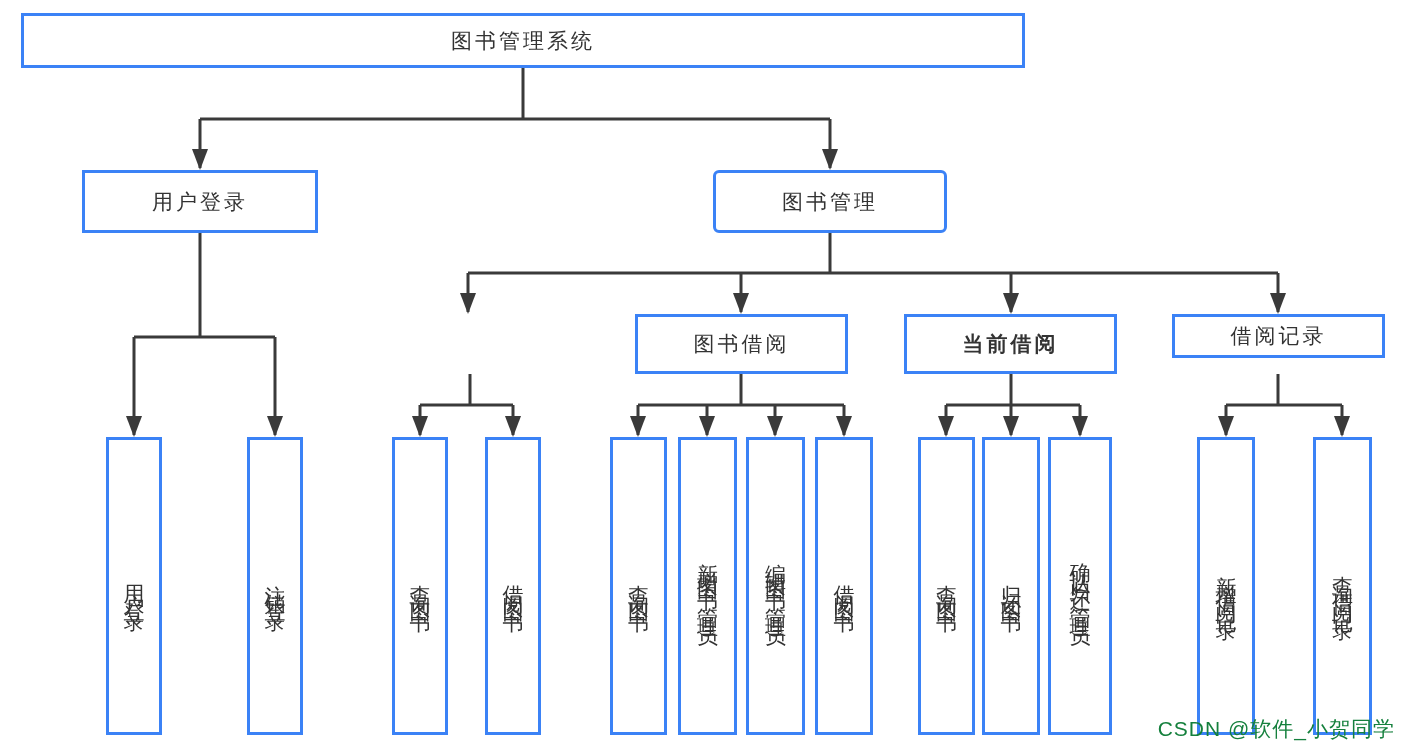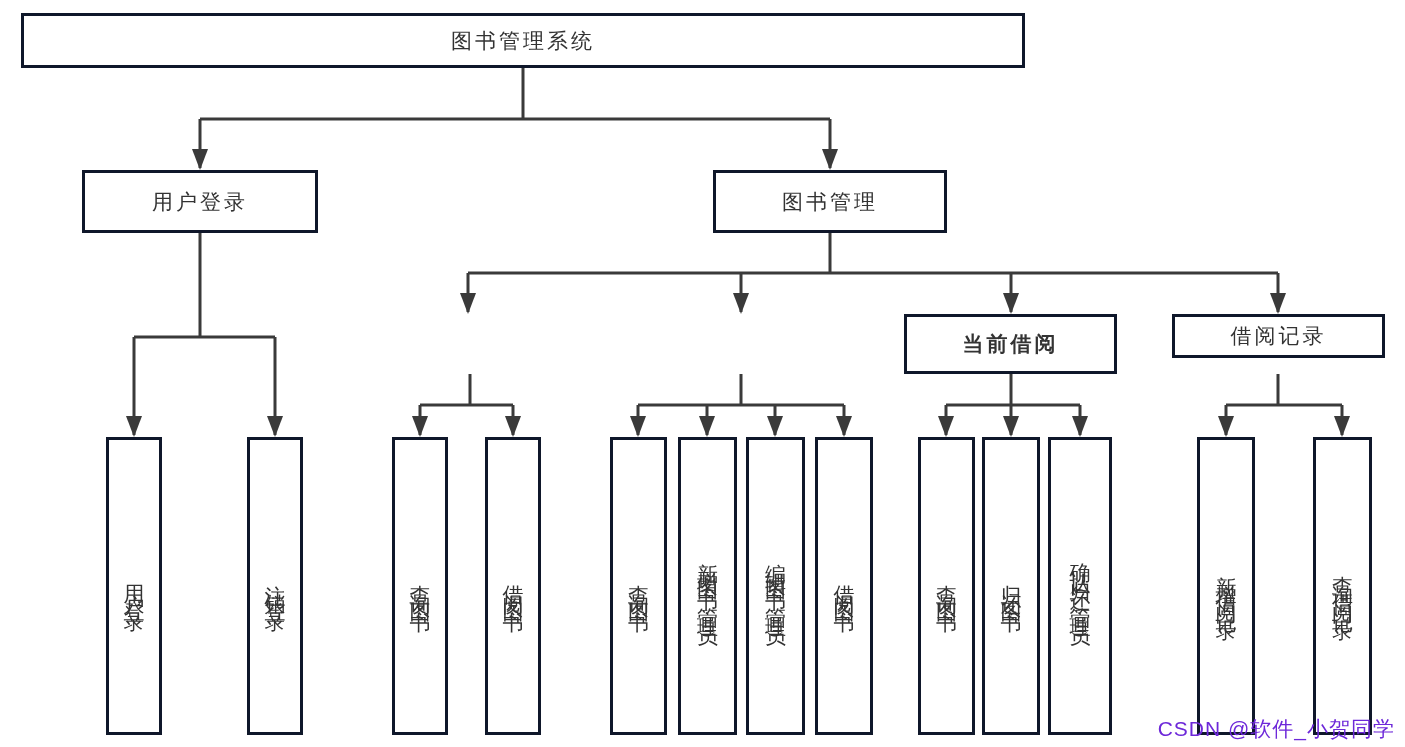--- a/index.html
+++ b/index.html
@@ -18,21 +18,21 @@
   .edges {
     position: absolute;
     left: 0;
     top: 0;
     width: 1405px;
     height: 747px;
   }
   .node {
     position: absolute;
     box-sizing: border-box;
-    border: 3px solid #0f172a;
+    border: 3px solid #3b82f6;
     background: #ffffff;
     display: flex;
     align-items: center;
     justify-content: center;
     color: #333333;
     font-size: 21px;
     letter-spacing: 3px;
     text-align: center;
     white-space: nowrap;
   }
@@ -40,21 +40,21 @@
     writing-mode: vertical-rl;
     text-orientation: mixed;
     letter-spacing: 9px;
     font-size: 21px;
     color: #333333;
     white-space: nowrap;
   }
   
   .n-root           { left: 21px;   top: 13px;  width: 1004px; height: 55px; }
   .n-user-login     { left: 82px;   top: 170px; width: 236px;  height: 63px; }
-  .n-book-mgmt      { left: 713px;  top: 170px; width: 234px;  height: 63px; }
+  .n-book-mgmt      { left: 713px;  top: 170px; width: 234px;  height: 63px; border-radius: 6px; }
   .n-new-books      { left: 364px;  top: 314px; width: 213px;  height: 60px; }
   .n-book-borrow    { left: 635px;  top: 314px; width: 213px;  height: 60px; }
   .n-current-borrow { left: 904px;  top: 314px; width: 213px;  height: 60px; font-weight: bold; }
   .n-borrow-records { left: 1172px; top: 314px; width: 213px;  height: 44px; }
   .l-ul-login   { left: 106px;  top: 437px; width: 56px; height: 298px; }
   .l-ul-logout  { left: 247px;  top: 437px; width: 56px; height: 298px; }
   .l-nb-query   { left: 392px;  top: 437px; width: 56px; height: 298px; }
   .l-nb-borrow  { left: 485px;  top: 437px; width: 56px; height: 298px; }
   .l-bb-query   { left: 610px;  top: 437px; width: 57px; height: 298px; }
   .l-bb-add     { left: 678px;  top: 437px; width: 59px; height: 298px; }
@@ -63,21 +63,21 @@
   .l-cb-query   { left: 918px;  top: 437px; width: 57px; height: 298px; }
   .l-cb-return  { left: 982px;  top: 437px; width: 58px; height: 298px; }
   .l-cb-confirm { left: 1048px; top: 437px; width: 64px; height: 298px; }
   .l-br-add     { left: 1197px; top: 437px; width: 58px; height: 298px; }
   .l-br-query   { left: 1313px; top: 437px; width: 59px; height: 298px; }
   .watermark {
     position: absolute;
     right: 10px;
     bottom: 4px;
     font-size: 21px;
-    color: #6d28d9;
+    color: #15803d;
     letter-spacing: 1px;
     white-space: nowrap;
   }
 </style>
 </head>
 <body>
 
 <div class="canvas">
 
   <svg class="edges" viewBox="0 0 1405 747" xmlns="http://www.w3.org/2000/svg">
@@ -111,20 +111,21 @@
       <polygon points="1218,416 1234,416 1226,437"></polygon>
       <polygon points="1334,416 1350,416 1342,437"></polygon>
     </g>
   </svg>
 
   <div class="node n-root">图书管理系统</div>
 
   <div class="node n-user-login">用户登录</div>
   <div class="node n-book-mgmt">图书管理</div>
 
+  <div class="node n-book-borrow">图书借阅</div>
   <div class="node n-current-borrow">当前借阅</div>
   <div class="node n-borrow-records">借阅记录</div>
 
   <div class="node leaf l-ul-login">
     <span class="vtext">用户登录</span>
   </div>
   <div class="node leaf l-ul-logout">
     <span class="vtext">注销登录</span>
   </div>
 

